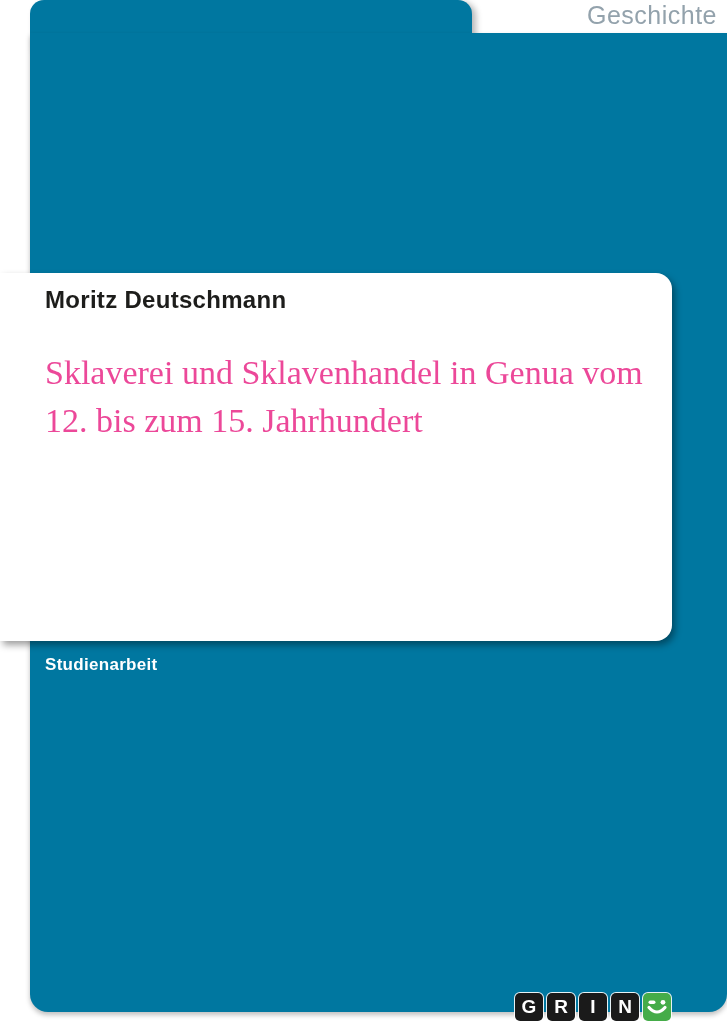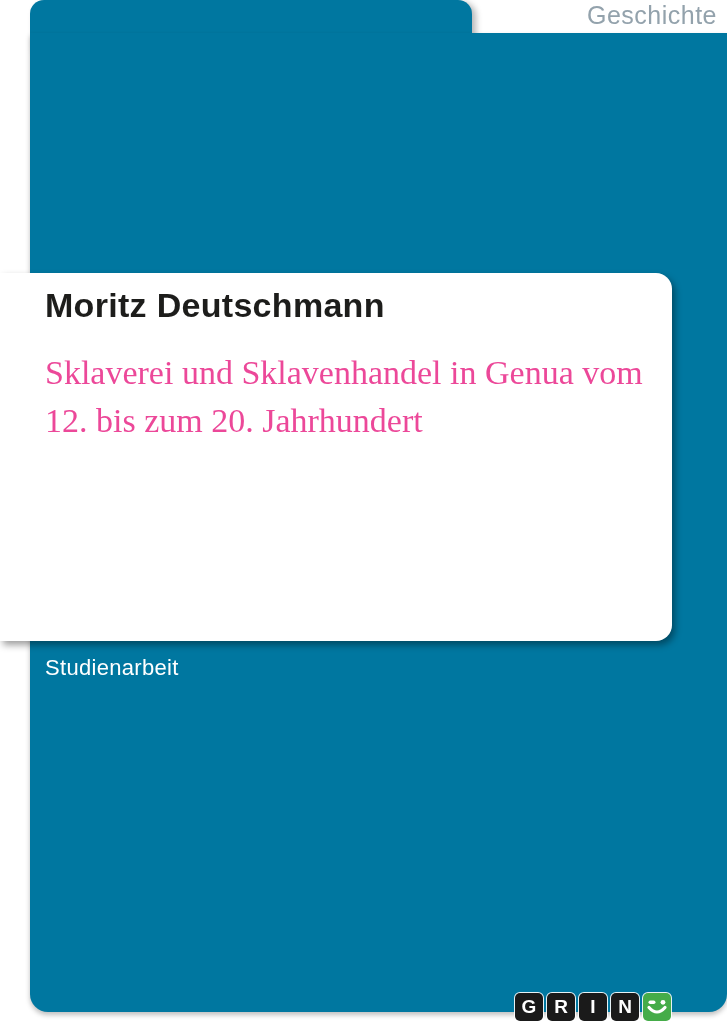--- a/index.html
+++ b/index.html
@@ -43,40 +43,40 @@
     left: 0; top: 273px;
     width: 672px; height: 368px;
     background: #ffffff;
     border-radius: 0 16px 16px 0;
     box-shadow: 3px 4px 7px rgba(0,0,0,0.38);
     z-index: 2;
   }
   .author {
     position: absolute;
     left: 45px; top: 13px;
-    font-size: 34px;
+    font-size: 24px;
     font-weight: bold;
     color: #1d1d1b;
     letter-spacing: 0.3px;
   }
   .title {
     position: absolute;
     left: 45px; top: 76px;
     width: 615px;
     font-family: "Liberation Serif", serif;
     font-size: 34px;
     line-height: 48px;
     color: #ec4899;
   }
   .title .line { display: block; }
   .doc-type {
     position: absolute;
     left: 45px; top: 655px;
-    font-size: 22px;
-    font-weight: normal;
+    font-size: 17px;
+    font-weight: bold;
     color: #ffffff;
     letter-spacing: 0.3px;
     z-index: 3;
   }
   
   .logo {
     position: absolute;
     left: 515px; top: 993px;
     display: flex;
     gap: 4px;
@@ -106,21 +106,21 @@
 
   <div class="folder-tab"></div>
   <div class="folder-body"></div>
 
   <div class="subject">Geschichte</div>
 
   <div class="sheet">
     <div class="author">Moritz Deutschmann</div>
     <div class="title">
       <span class="line">Sklaverei und Sklavenhandel in Genua vom</span>
-      <span class="line">12. bis zum 20. Jahrhundert</span>
+      <span class="line">12. bis zum 15. Jahrhundert</span>
     </div>
   </div>
 
   <div class="doc-type">Studienarbeit</div>
 
   <div class="logo">
     <span class="logo-sq">G</span>
     <span class="logo-sq">R</span>
     <span class="logo-sq">I</span>
     <span class="logo-sq">N</span>

